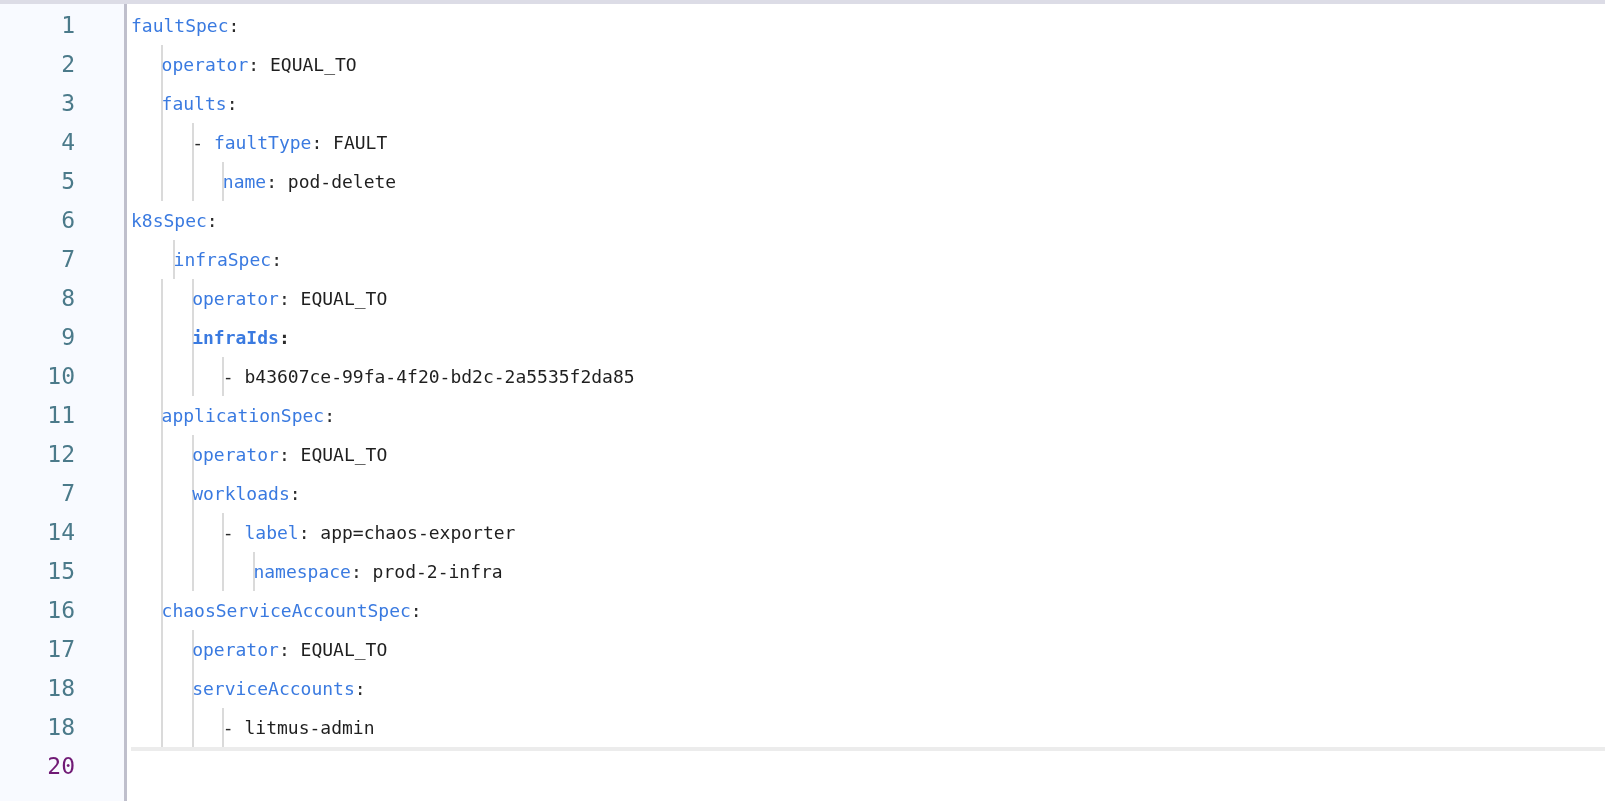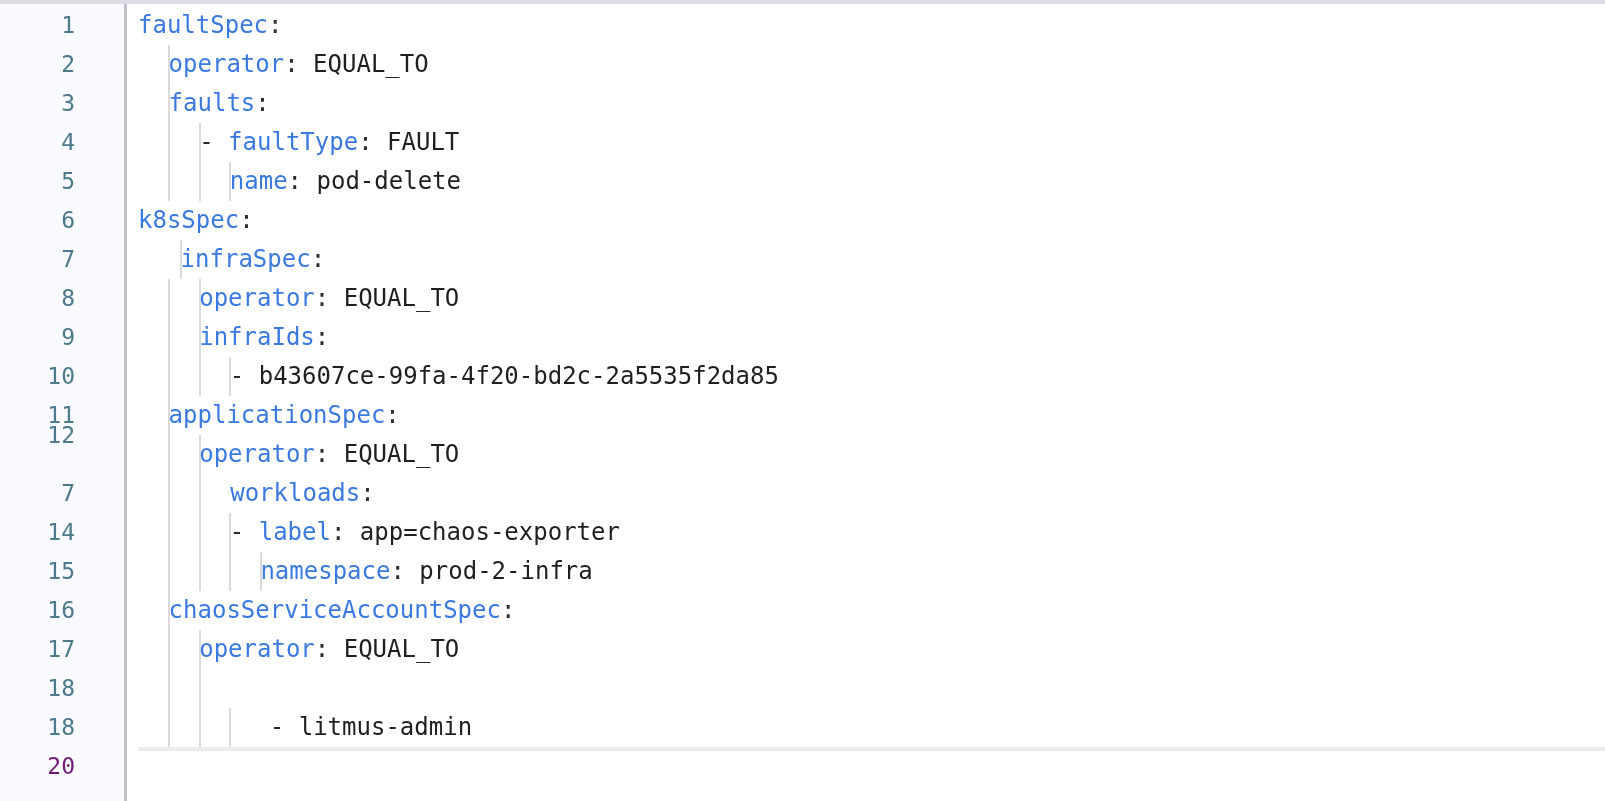--- a/index.html
+++ b/index.html
@@ -44,25 +44,25 @@
     }
     .code-area {
       position: absolute;
       left: 127px;
       top: 0;
       right: 0;
       height: 100%;
     }
     .code-line {
       position: absolute;
-      left: 11px;
+      left: 4px;
       right: 0;
       height: 39px;
       line-height: 39px;
-      font-size: 24px;
+      font-size: 18px;
       white-space: pre;
       color: #1f1f1f;
     }
     .code-line.active {
       border-top: 4px solid #ececec;
       box-sizing: border-box;
       line-height: 35px;
     }
     .key { color: #3a7ae0; }
     .punct { color: #2b2b2b; }
@@ -86,45 +86,45 @@
       <div class="line-number" style="top: 41px;">2</div>
       <div class="line-number" style="top: 80px;">3</div>
       <div class="line-number" style="top: 119px;">4</div>
       <div class="line-number" style="top: 158px;">5</div>
       <div class="line-number" style="top: 197px;">6</div>
       <div class="line-number" style="top: 236px;">7</div>
       <div class="line-number" style="top: 275px;">8</div>
       <div class="line-number" style="top: 314px;">9</div>
       <div class="line-number" style="top: 353px;">10</div>
       <div class="line-number" style="top: 392px;">11</div>
-      <div class="line-number" style="top: 412px; text-align: right;">12</div>
+      <div class="line-number" style="top: 431px; text-align: right;">12</div>
       <div class="line-number" style="top: 470px;">7</div>
       <div class="line-number" style="top: 509px;">14</div>
       <div class="line-number" style="top: 548px;">15</div>
       <div class="line-number" style="top: 587px;">16</div>
       <div class="line-number" style="top: 626px;">17</div>
       <div class="line-number" style="top: 665px;">18</div>
       <div class="line-number" style="top: 704px;">18</div>
       <div class="line-number active" style="top: 743px;">20</div>
     </div>
   <div class="code-area" id="code">
       <div class="code-line" style="top: 2px;"><span class="text-wrap" style="left: 0px;"><span class="key">faultSpec</span><span class="punct">:</span></span></div>
       <div class="code-line" style="top: 41px;"><div class="guide" style="left: 30px; top: 0px; height: 39px;"></div><span class="text-wrap" style="left: 30.6px;"><span class="key">operator</span><span class="punct">:</span><span class="val"> EQUAL_TO</span></span></div>
       <div class="code-line" style="top: 80px;"><div class="guide" style="left: 30px; top: 0px; height: 39px;"></div><span class="text-wrap" style="left: 30.6px;"><span class="key">faults</span><span class="punct">:</span></span></div>
       <div class="code-line" style="top: 119px;"><div class="guide" style="left: 30px; top: 0px; height: 39px;"></div><div class="guide" style="left: 60.6px; top: 0px; height: 39px;"></div><span class="text-wrap" style="left: 61.2px;"><span class="punct">- </span><span class="key">faultType</span><span class="punct">:</span><span class="val"> FAULT</span></span></div>
       <div class="code-line" style="top: 158px;"><div class="guide" style="left: 30px; top: 0px; height: 39px;"></div><div class="guide" style="left: 60.6px; top: 0px; height: 39px;"></div><div class="guide" style="left: 91.2px; top: 0px; height: 39px;"></div><span class="text-wrap" style="left: 91.8px;"><span class="key">name</span><span class="punct">:</span><span class="val"> pod-delete</span></span></div>
       <div class="code-line" style="top: 197px;"><span class="text-wrap" style="left: 0px;"><span class="key">k8sSpec</span><span class="punct">:</span></span></div>
       <div class="code-line" style="top: 236px; margin-left: 12px;"><div class="guide" style="left: 30px; top: 0px; height: 39px;"></div><span class="text-wrap" style="left: 30.6px;"><span class="key">infraSpec</span><span class="punct">:</span></span></div>
       <div class="code-line" style="top: 275px;"><div class="guide" style="left: 30px; top: 0px; height: 39px;"></div><div class="guide" style="left: 60.6px; top: 0px; height: 39px;"></div><span class="text-wrap" style="left: 61.2px;"><span class="key">operator</span><span class="punct">:</span><span class="val"> EQUAL_TO</span></span></div>
-      <div class="code-line" style="top: 314px;"><div class="guide" style="left: 30px; top: 0px; height: 39px;"></div><div class="guide" style="left: 60.6px; top: 0px; height: 39px;"></div><span class="text-wrap" style="left: 61.2px;"><span class="key">infraIds</span><span class="punct">:</span></span></div>
+      <div class="code-line" style="top: 314px; font-weight: bold;"><div class="guide" style="left: 30px; top: 0px; height: 39px;"></div><div class="guide" style="left: 60.6px; top: 0px; height: 39px;"></div><span class="text-wrap" style="left: 61.2px;"><span class="key">infraIds</span><span class="punct">:</span></span></div>
       <div class="code-line" style="top: 353px;"><div class="guide" style="left: 30px; top: 0px; height: 39px;"></div><div class="guide" style="left: 60.6px; top: 0px; height: 39px;"></div><div class="guide" style="left: 91.2px; top: 0px; height: 39px;"></div><span class="text-wrap" style="left: 91.8px;"><span class="punct">- </span><span class="val">b43607ce-99fa-4f20-bd2c-2a5535f2da85</span></span></div>
       <div class="code-line" style="top: 392px;"><div class="guide" style="left: 30px; top: 0px; height: 39px;"></div><span class="text-wrap" style="left: 30.6px;"><span class="key">applicationSpec</span><span class="punct">:</span></span></div>
       <div class="code-line" style="top: 431px;"><div class="guide" style="left: 30px; top: 0px; height: 39px;"></div><div class="guide" style="left: 60.6px; top: 0px; height: 39px;"></div><span class="text-wrap" style="left: 61.2px;"><span class="key">operator</span><span class="punct">:</span><span class="val"> EQUAL_TO</span></span></div>
-      <div class="code-line" style="top: 470px;"><div class="guide" style="left: 30px; top: 0px; height: 39px;"></div><div class="guide" style="left: 60.6px; top: 0px; height: 39px;"></div><span class="text-wrap" style="left: 61.2px; margin-left: 31px;"><span class="key">workloads</span><span class="punct">:</span></span></div>
+      <div class="code-line" style="top: 470px;"><div class="guide" style="left: 30px; top: 0px; height: 39px;"></div><div class="guide" style="left: 60.6px; top: 0px; height: 39px;"></div><span class="text-wrap" style="left: 61.2px;"><span class="key">workloads</span><span class="punct">:</span></span></div>
       <div class="code-line" style="top: 509px;"><div class="guide" style="left: 30px; top: 0px; height: 39px;"></div><div class="guide" style="left: 60.6px; top: 0px; height: 39px;"></div><div class="guide" style="left: 91.2px; top: 0px; height: 39px;"></div><span class="text-wrap" style="left: 91.8px;"><span class="punct">- </span><span class="key">label</span><span class="punct">:</span><span class="val"> app=chaos-exporter</span></span></div>
       <div class="code-line" style="top: 548px;"><div class="guide" style="left: 30px; top: 0px; height: 39px;"></div><div class="guide" style="left: 60.6px; top: 0px; height: 39px;"></div><div class="guide" style="left: 91.2px; top: 0px; height: 39px;"></div><div class="guide" style="left: 121.8px; top: 0px; height: 39px;"></div><span class="text-wrap" style="left: 122.4px;"><span class="key">namespace</span><span class="punct">:</span><span class="val"> prod-2-infra</span></span></div>
       <div class="code-line" style="top: 587px;"><div class="guide" style="left: 30px; top: 0px; height: 39px;"></div><span class="text-wrap" style="left: 30.6px;"><span class="key">chaosServiceAccountSpec</span><span class="punct">:</span></span></div>
       <div class="code-line" style="top: 626px;"><div class="guide" style="left: 30px; top: 0px; height: 39px;"></div><div class="guide" style="left: 60.6px; top: 0px; height: 39px;"></div><span class="text-wrap" style="left: 61.2px;"><span class="key">operator</span><span class="punct">:</span><span class="val"> EQUAL_TO</span></span></div>
-      <div class="code-line" style="top: 665px;"><div class="guide" style="left: 30px; top: 0px; height: 39px;"></div><div class="guide" style="left: 60.6px; top: 0px; height: 39px;"></div></div>
-      <div class="code-line" style="top: 704px;"><div class="guide" style="left: 30px; top: 0px; height: 39px;"></div><div class="guide" style="left: 60.6px; top: 0px; height: 39px;"></div><div class="guide" style="left: 91.2px; top: 0px; height: 39px;"></div><span class="text-wrap" style="left: 91.8px; padding-left: 40px;"><span class="punct">- </span><span class="val">litmus-admin</span></span></div>
+      <div class="code-line" style="top: 665px;"><div class="guide" style="left: 30px; top: 0px; height: 39px;"></div><div class="guide" style="left: 60.6px; top: 0px; height: 39px;"></div><span class="text-wrap" style="left: 61.2px;"><span class="key">serviceAccounts</span><span class="punct">:</span></span></div>
+      <div class="code-line" style="top: 704px;"><div class="guide" style="left: 30px; top: 0px; height: 39px;"></div><div class="guide" style="left: 60.6px; top: 0px; height: 39px;"></div><div class="guide" style="left: 91.2px; top: 0px; height: 39px;"></div><span class="text-wrap" style="left: 91.8px;"><span class="punct">- </span><span class="val">litmus-admin</span></span></div>
       <div class="code-line active" style="top: 743px;"><span class="text-wrap" style="left: 0px;"></span></div>
     </div>
 </div>
 
 </body></html>

